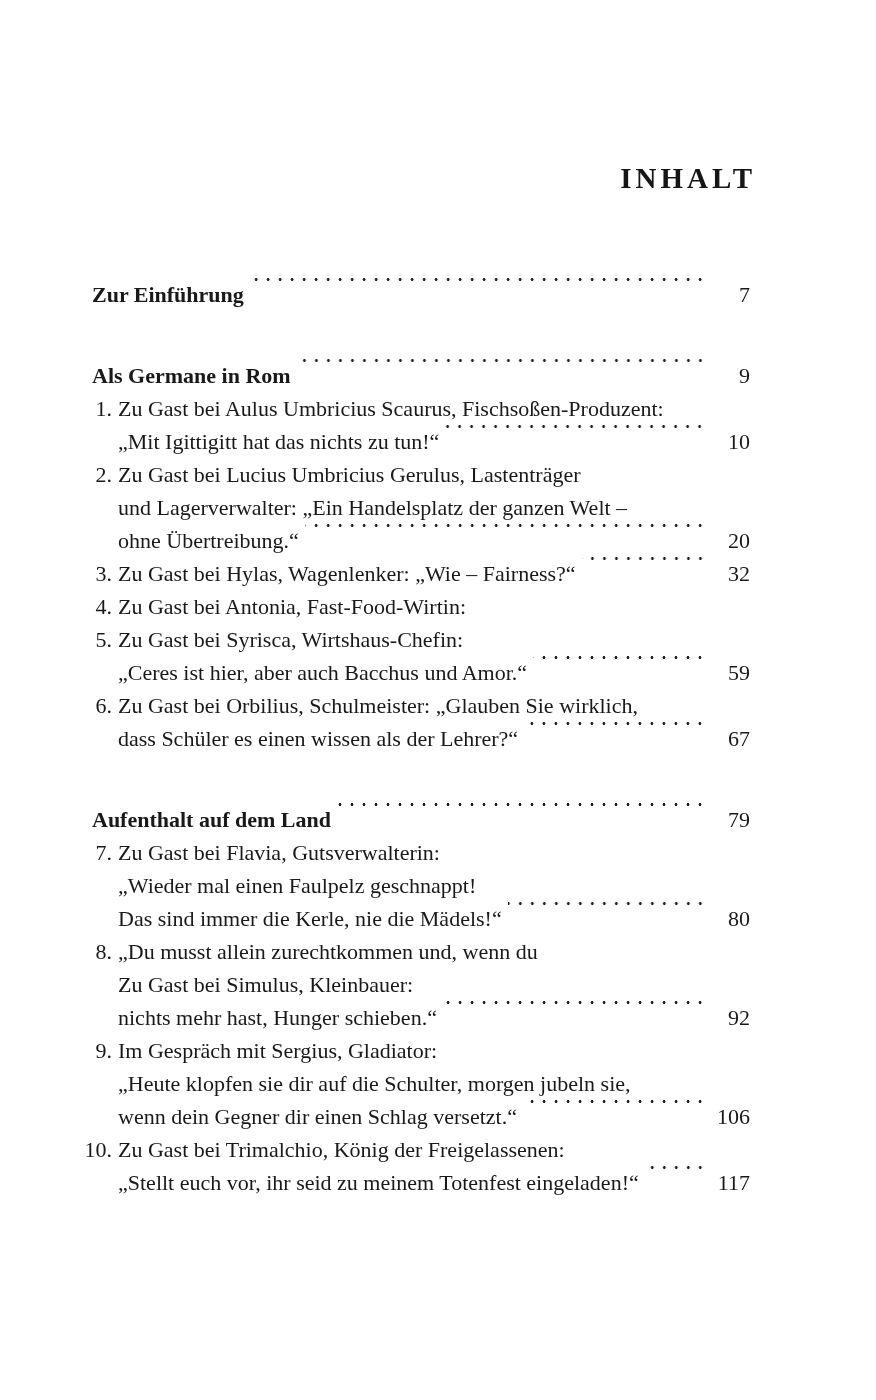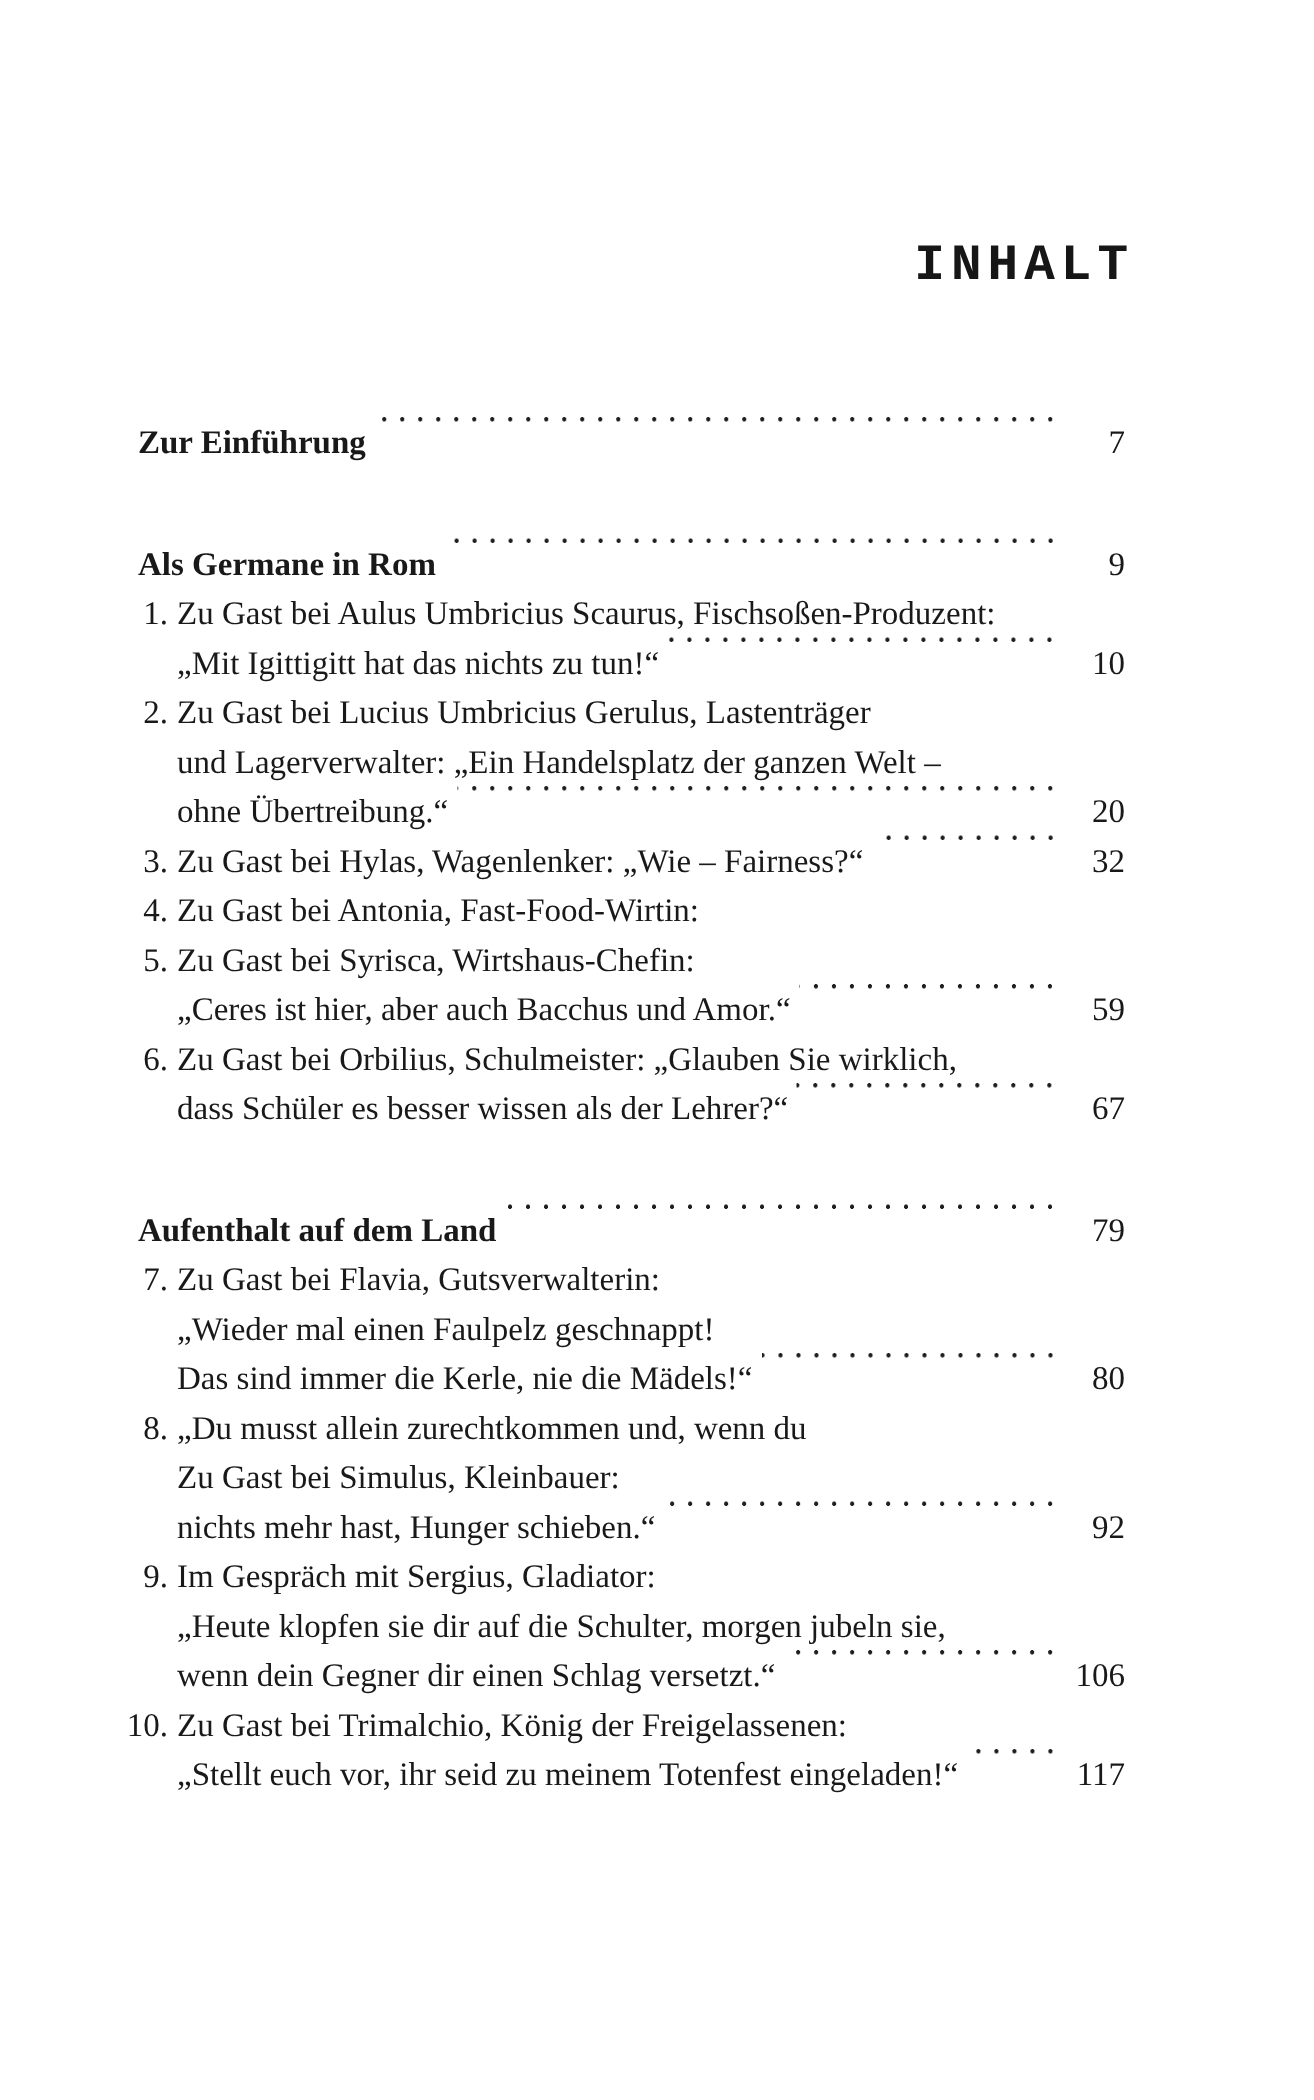--- a/index.html
+++ b/index.html
@@ -17,22 +17,22 @@
     padding: 0 126px 0 92px;
     color: #191919;
     font-family: "Liberation Serif", "DejaVu Serif", serif;
     font-size: 22px;
     line-height: 33px;
   }
   .toc-title {
     margin: 158px -6px 80px 0;
     line-height: 40px;
     text-align: right;
-    font-family: Liberation Mono, monospace;
-    font-size: 34px;
+    font-family: Liberation Serif, serif;
+    font-size: 29px;
     font-weight: 600;
     letter-spacing: 4px;
     color: #161616;
   }
   .toc-list { width: 100%; }
   .entry { display: flex; margin-top: 0; }
   .entry.section { margin-top: 48px; font-weight: 700; }
   .entry.section:first-child { margin-top: 0; }
   .num {
     flex: 0 0 30px;
@@ -146,21 +146,21 @@
           </div>
         </div>
       </div>
       <div class="entry item">
         <div class="num">6.</div>
         <div class="lines">
           <div class="line">
             <span class="txt">Zu Gast bei Orbilius, Schulmeister: „Glauben Sie wirklich,</span>
           </div>
           <div class="line">
-            <span class="txt">dass Schüler es besser wissen als der Lehrer?“</span>
+            <span class="txt">dass Schüler es einen wissen als der Lehrer?“</span>
             <span class="leader"></span>
             <span class="pg">67</span>
           </div>
         </div>
       </div>
       <div class="entry section">
         <div class="lines">
           <div class="line">
             <span class="txt">Aufenthalt auf dem Land</span>
             <span class="leader"></span>

